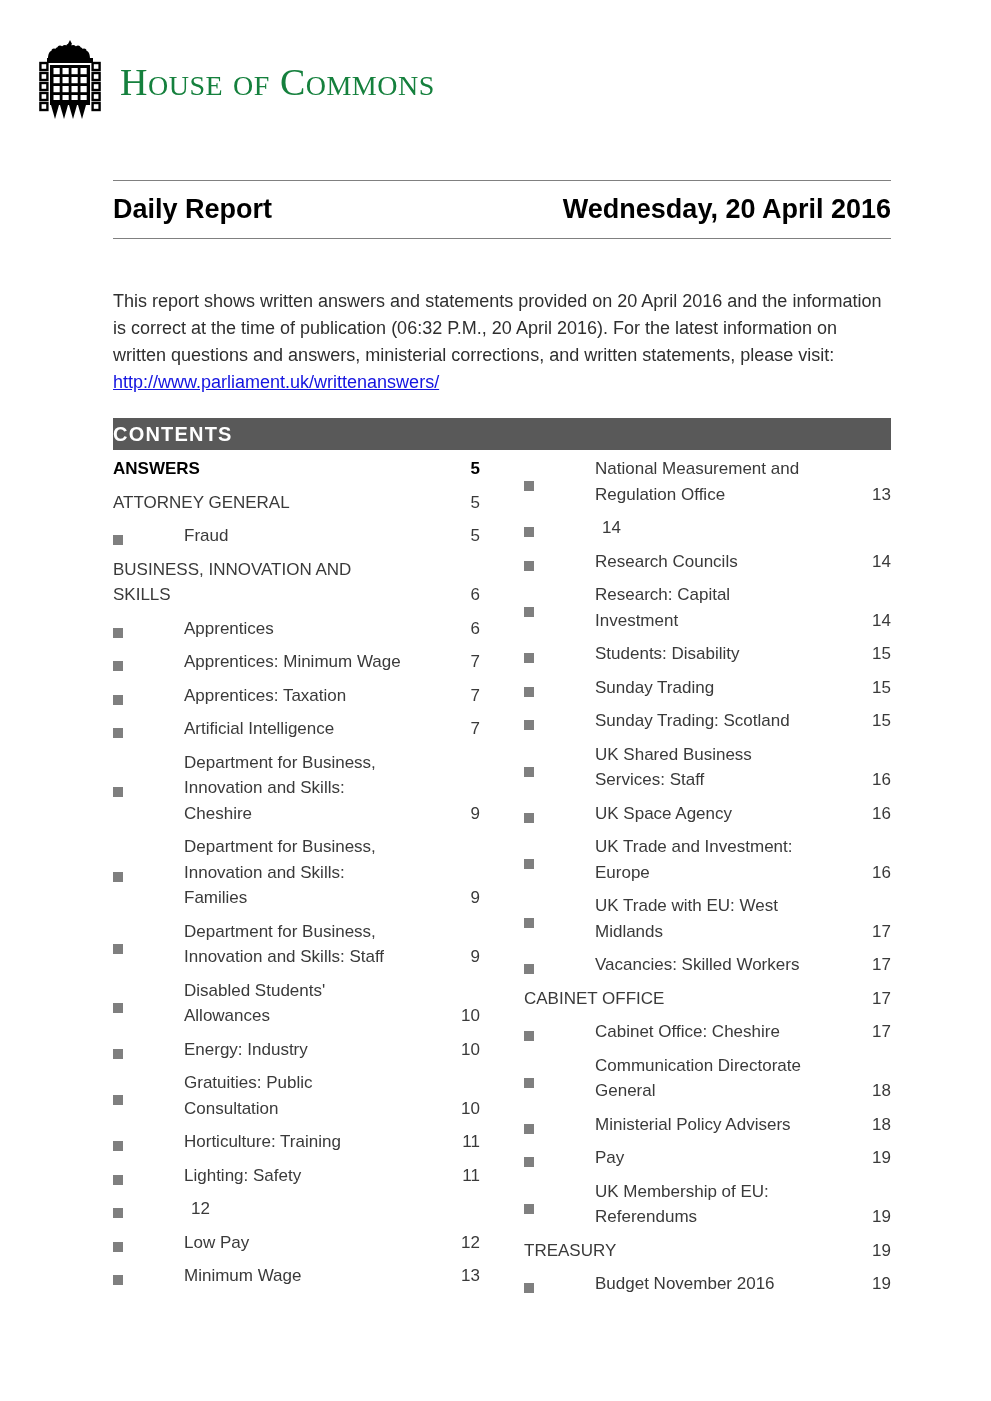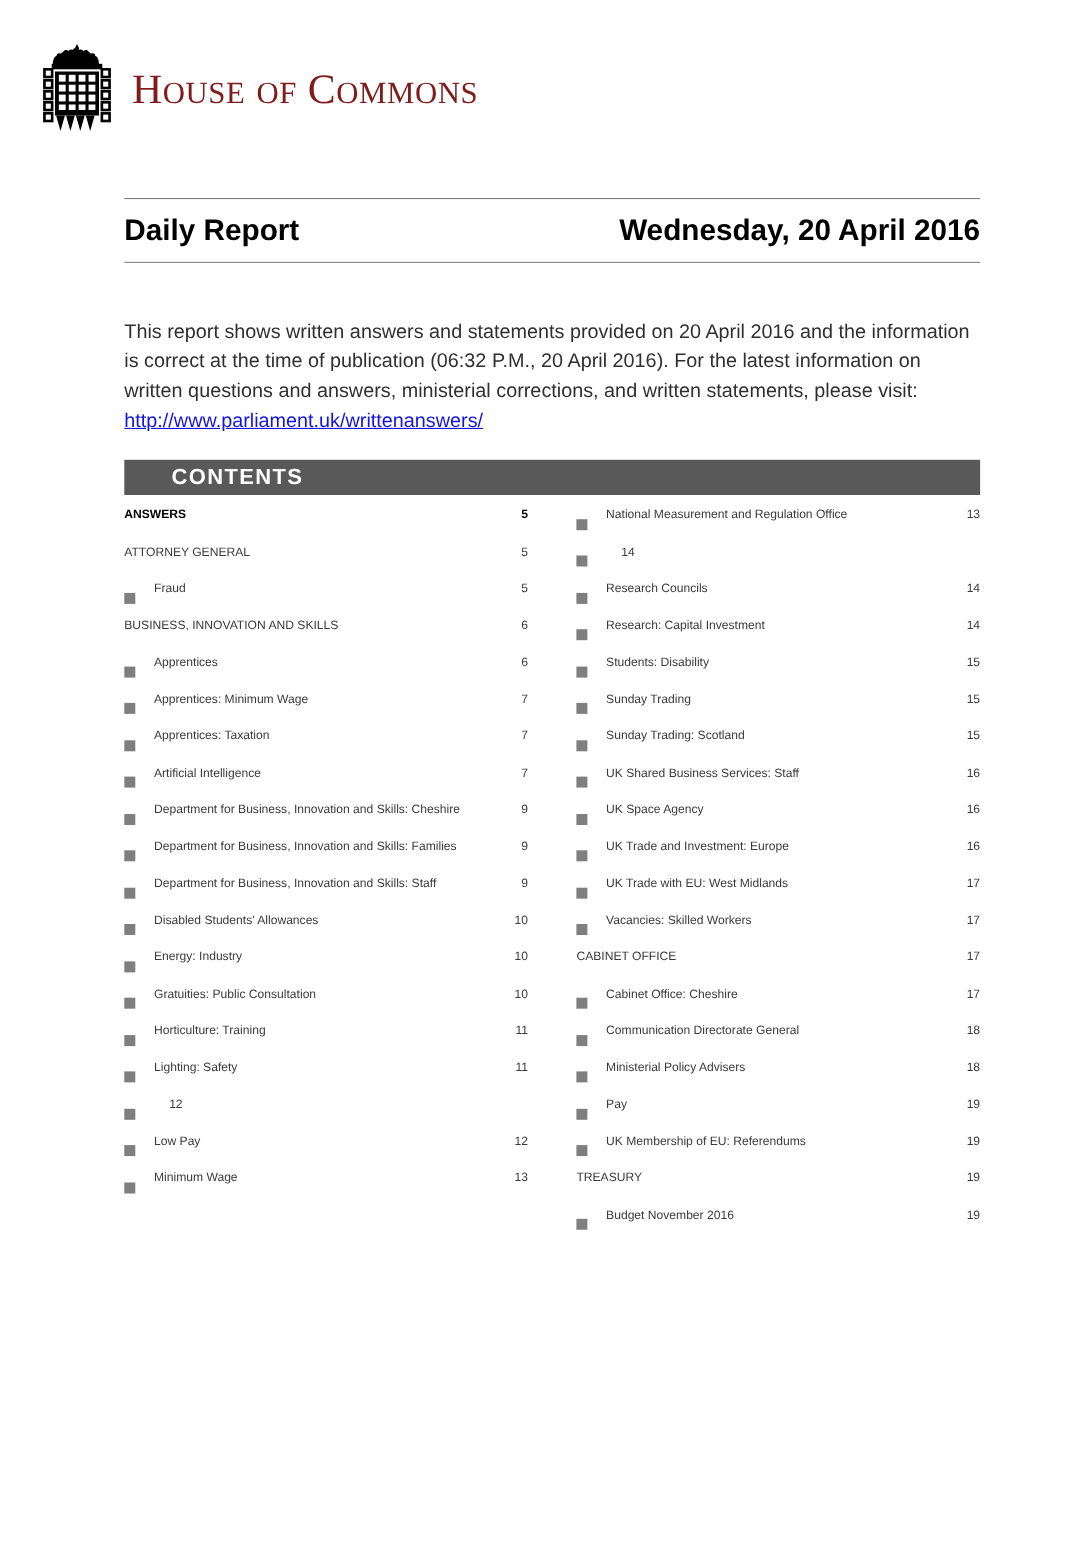--- a/index.html
+++ b/index.html
@@ -32,21 +32,21 @@
   }
   .crest {
     width: 68px;
     height: 90px;
     flex: none;
   }
   .masthead-title {
     margin-left: 16px;
     font-family: "Liberation Serif", serif;
     font-size: 38px;
-    color: #7f1d1d;
+    color: #15803d;
     letter-spacing: 0.5px;
     white-space: nowrap;
   }
   .masthead-title .cap { font-size: 38px; }
   .masthead-title .sc  { font-size: 28px; }
 
   
   .rule {
     position: absolute;
     left: 113px;
@@ -92,44 +92,44 @@
     top: 418px;
     width: 778px;
     height: 32px;
     background: #595959;
     color: #ffffff;
     font-size: 20px;
     font-weight: bold;
     letter-spacing: 1.2px;
     display: flex;
     align-items: center;
-    padding-left: 43px;
     box-sizing: border-box;
   }
 
   
   .toc {
     position: absolute;
     left: 113px;
     top: 456px;
     width: 778px;
     display: flex;
     gap: 44px;
   }
   .toc-col {
     width: 367px;
     flex: none;
   }
 
   .toc-entry {
     display: flex;
-    align-items: flex-end;
-    font-size: 11px;
+    align-items: center;
+    font-size: 17px;
     line-height: 25.5px;
     margin-bottom: 8px;
+    gap: 44px;
   }
 
   .bullet-cell {
     width: 27px;
     flex: none;
     padding-top: 9px;
   }
   .bullet {
     display: block;
     width: 10px;

